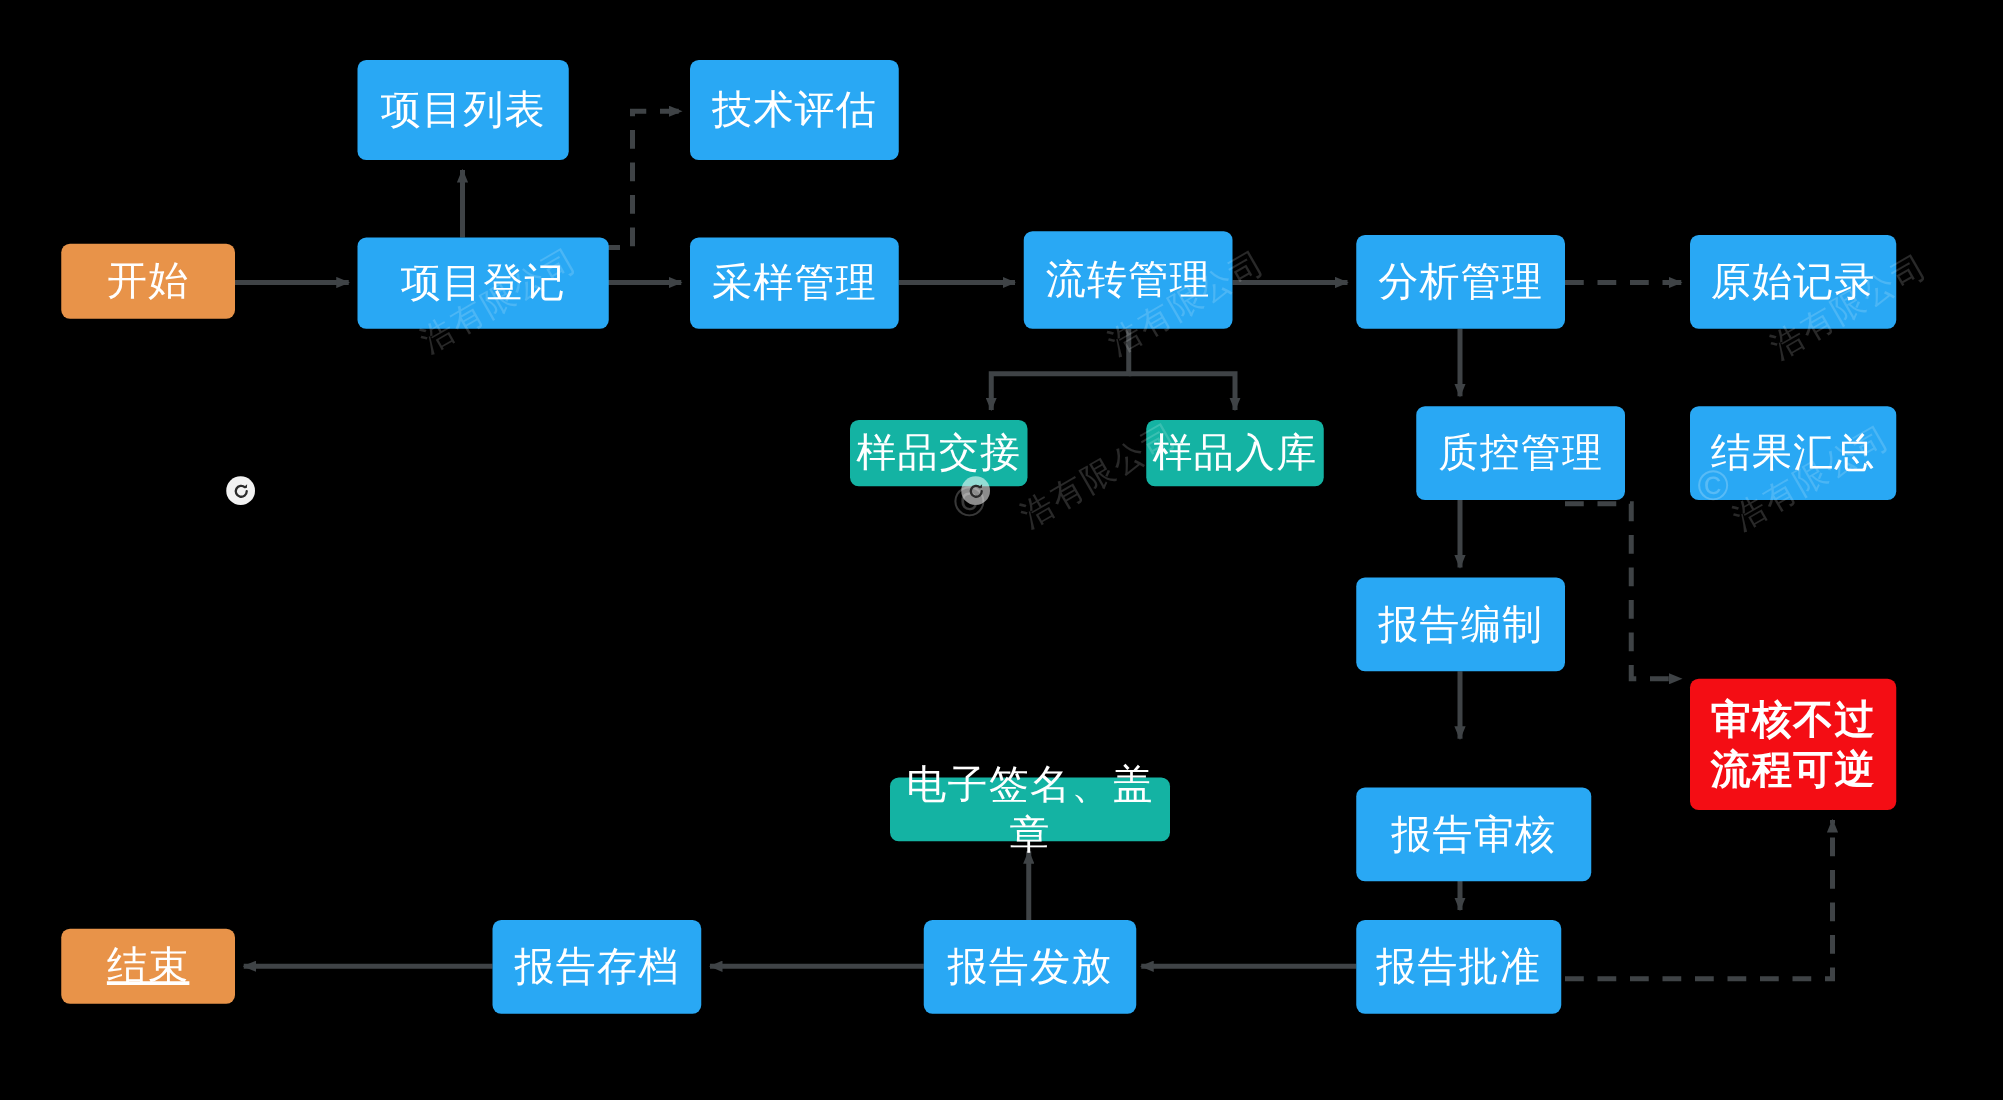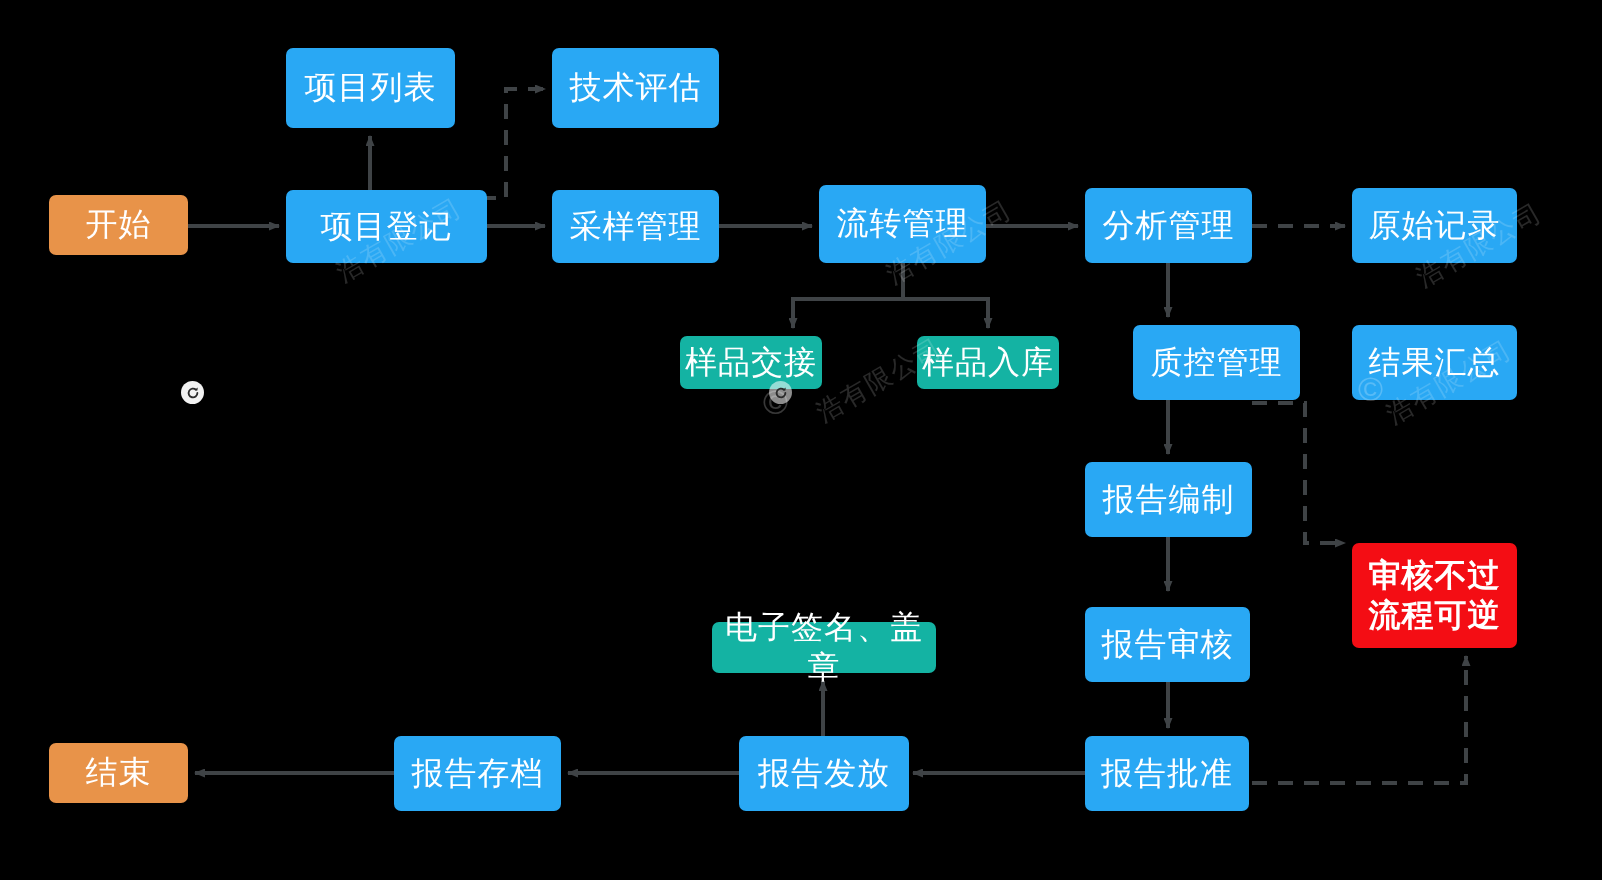--- a/index.html
+++ b/index.html
@@ -141,26 +141,26 @@
       <div class="node n-blue" style="left: 819px; top: 185px; width: 167px; height: 78px;"><span class="node-label">流转管理</span></div>
       <div class="node n-blue" style="left: 1085px; top: 188px; width: 167px; height: 75px;"><span class="node-label">分析管理</span></div>
       <div class="node n-blue" style="left: 1352px; top: 188px; width: 165px; height: 75px;"><span class="node-label">原始记录</span></div>
       <div class="node n-teal" style="left: 680px; top: 336px; width: 142px; height: 53px;"><span class="node-label">样品交接</span></div>
       <div class="node n-teal" style="left: 917px; top: 336px; width: 142px; height: 53px;"><span class="node-label">样品入库</span></div>
       <div class="node n-blue" style="left: 1085px; top: 325px; width: 167px; height: 75px; margin-left: 48px;"><span class="node-label">质控管理</span></div>
       <div class="node n-blue" style="left: 1352px; top: 325px; width: 165px; height: 75px;"><span class="node-label">结果汇总</span></div>
       <div class="node n-blue" style="left: 1085px; top: 462px; width: 167px; height: 75px;"><span class="node-label">报告编制</span></div>
       <div class="node n-red" style="left: 1352px; top: 543px; width: 165px; height: 105px;"><span class="node-label">审核不过
 流程可逆</span></div>
-      <div class="node n-blue" style="left: 1085px; top: 607px; width: 165px; height: 75px;"><span class="node-label">报告审核</span></div>
+      <div class="node n-blue" style="left: 1085px; top: 630px; width: 188px; height: 75px;"><span class="node-label">报告审核</span></div>
       <div class="node n-teal" style="left: 712px; top: 622px; width: 224px; height: 51px;"><span class="node-label">电子签名、盖章</span></div>
       <div class="node n-blue" style="left: 1085px; top: 736px; width: 164px; height: 75px;"><span class="node-label">报告批准</span></div>
       <div class="node n-blue" style="left: 739px; top: 736px; width: 170px; height: 75px; text-align: center;"><span class="node-label">报告发放</span></div>
       <div class="node n-blue" style="left: 394px; top: 736px; width: 167px; height: 75px;"><span class="node-label">报告存档</span></div>
-      <div class="node n-orange" style="left: 49px; top: 743px; width: 139px; height: 60px;"><span class="node-label">结束</span></div>
+      <div class="node n-orange" style="left: 49px; top: 743px; width: 139px; height: 60px; text-decoration: underline;"><span class="node-label">结束</span></div>
     </div>
 
   <div id="overlay-layer">
       <div class="spinner-icon" style="left: 181px; top: 381px; width: 23px; height: 23px;">
         <svg width="14" height="14" viewBox="0 0 16 16">
           <path d="M13 8a5 5 0 1 1-1.6-3.66" fill="none" stroke="#2b2b2b" stroke-width="2.1" stroke-linecap="round"></path>
           <path d="M13.4 1.6 L13.1 5.1 L9.8 4.5 Z" fill="#2b2b2b"></path>
         </svg>
       </div>
       <div class="spinner-icon faint" style="left: 769px; top: 381px; width: 23px; height: 23px;">

